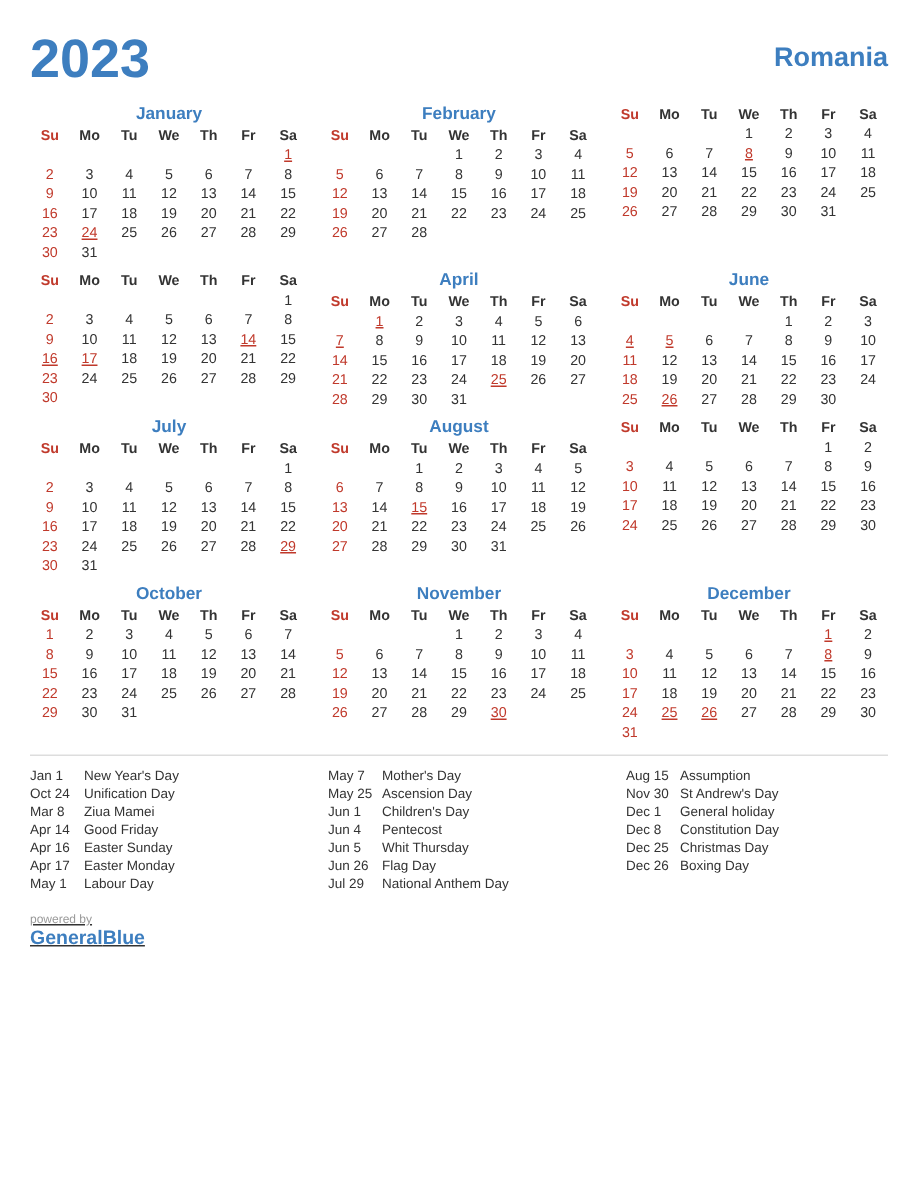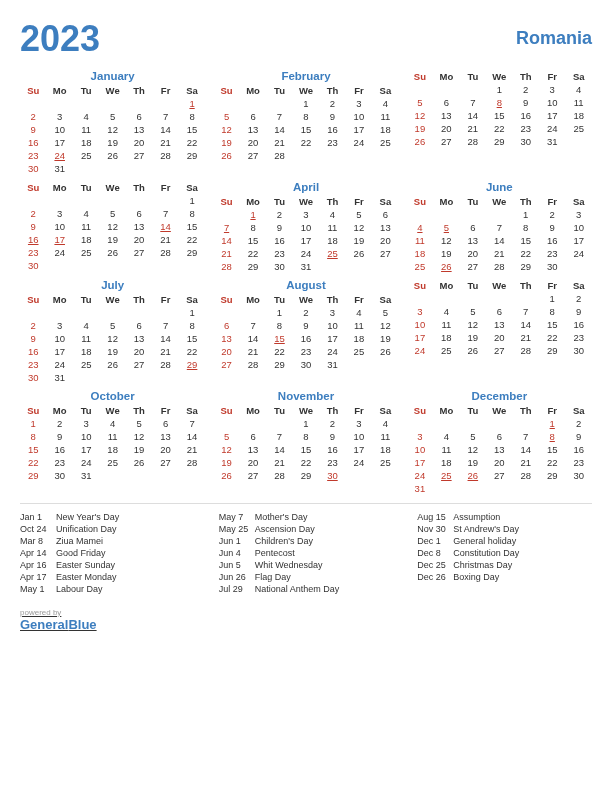--- a/index.html
+++ b/index.html
@@ -971,21 +971,21 @@
           <div class="holiday-item">
             <span class="holiday-date">Jun 1</span>
             <span class="holiday-name">Children's Day</span>
           </div>
           <div class="holiday-item">
             <span class="holiday-date">Jun 4</span>
             <span class="holiday-name">Pentecost</span>
           </div>
           <div class="holiday-item">
             <span class="holiday-date">Jun 5</span>
-            <span class="holiday-name">Whit Wednesday</span>
+            <span class="holiday-name">Whit Thursday</span>
           </div>
           <div class="holiday-item">
             <span class="holiday-date">Jun 26</span>
             <span class="holiday-name">Flag Day</span>
           </div>
           <div class="holiday-item">
             <span class="holiday-date">Jul 29</span>
             <span class="holiday-name">National Anthem Day</span>
           </div>
         </div>

